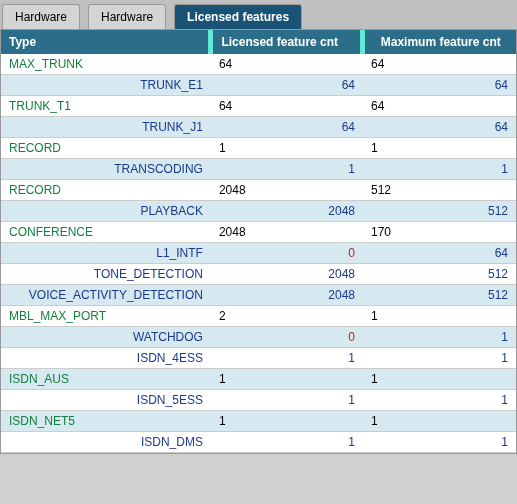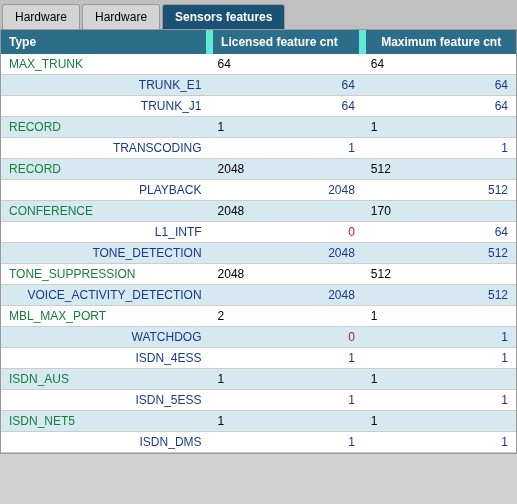--- a/index.html
+++ b/index.html
@@ -9,21 +9,21 @@
       background: #d0d0d0;
       width: 517px;
     }
 
     .tab-bar {
       display: flex;
       align-items: flex-end;
       background: #c0c0c0;
       padding-top: 4px;
       padding-left: 2px;
-      gap: 2px;
+      gap: 8px;
     }
 
     .tab {
       padding: 5px 12px;
       background: #d4d4d4;
       border: 1px solid #999;
       border-bottom: none;
       cursor: pointer;
       font-size: 12px;
       color: #000;
@@ -49,21 +49,21 @@
     thead tr {
       background: #2c6e8a;
       color: #fff;
     }
 
     thead th {
       padding: 5px 8px;
       text-align: left;
       font-weight: bold;
       font-size: 12px;
-      border-right: 7px solid #5eead4;
+      border-right: 5px solid #5eead4;
     }
 
     thead th:last-child {
       border-right: none;
       text-align: center;
     }
 
     tbody tr:nth-child(odd) {
       background: #ffffff;
     }
@@ -88,21 +88,21 @@
       color: #1a3a8a;
       text-align: right;
     }
   </style>
 </head>
 <body>
 
 <div class="tab-bar" id="tab-bar">
     <div class="tab">Hardware</div>
     <div class="tab">Hardware</div>
-    <div class="tab active">Sensors features</div>
+    <div class="tab active">Licensed features</div>
   </div>
 
 <div class="content-area">
   <table>
     <thead id="table-head">
         <tr>
           <th>Type</th>
           <th>Licensed feature cnt</th>
           <th>Maximum feature cnt</th>
         </tr>
@@ -111,20 +111,25 @@
         <tr>
           <td>MAX_TRUNK</td>
           <td>64</td>
           <td>64</td>
         </tr>
         <tr class="row-highlight">
           <td>TRUNK_E1</td>
           <td style="color: rgb(26, 58, 138);">64</td>
           <td style="color: rgb(26, 58, 138);">64</td>
         </tr>
+        <tr>
+          <td>TRUNK_T1</td>
+          <td>64</td>
+          <td>64</td>
+        </tr>
         <tr class="row-highlight">
           <td>TRUNK_J1</td>
           <td style="color: rgb(26, 58, 138);">64</td>
           <td style="color: rgb(26, 58, 138);">64</td>
         </tr>
         <tr>
           <td>RECORD</td>
           <td>1</td>
           <td>1</td>
         </tr>
@@ -151,25 +156,20 @@
         <tr class="row-highlight">
           <td>L1_INTF</td>
           <td style="color: rgb(178, 34, 34);">0</td>
           <td style="color: rgb(26, 58, 138);">64</td>
         </tr>
         <tr class="row-highlight">
           <td>TONE_DETECTION</td>
           <td style="color: rgb(26, 58, 138);">2048</td>
           <td style="color: rgb(26, 58, 138);">512</td>
         </tr>
-        <tr>
-          <td>TONE_SUPPRESSION</td>
-          <td>2048</td>
-          <td>512</td>
-        </tr>
         <tr class="row-highlight">
           <td>VOICE_ACTIVITY_DETECTION</td>
           <td style="color: rgb(26, 58, 138);">2048</td>
           <td style="color: rgb(26, 58, 138);">512</td>
         </tr>
         <tr>
           <td>MBL_MAX_PORT</td>
           <td>2</td>
           <td>1</td>
         </tr>

